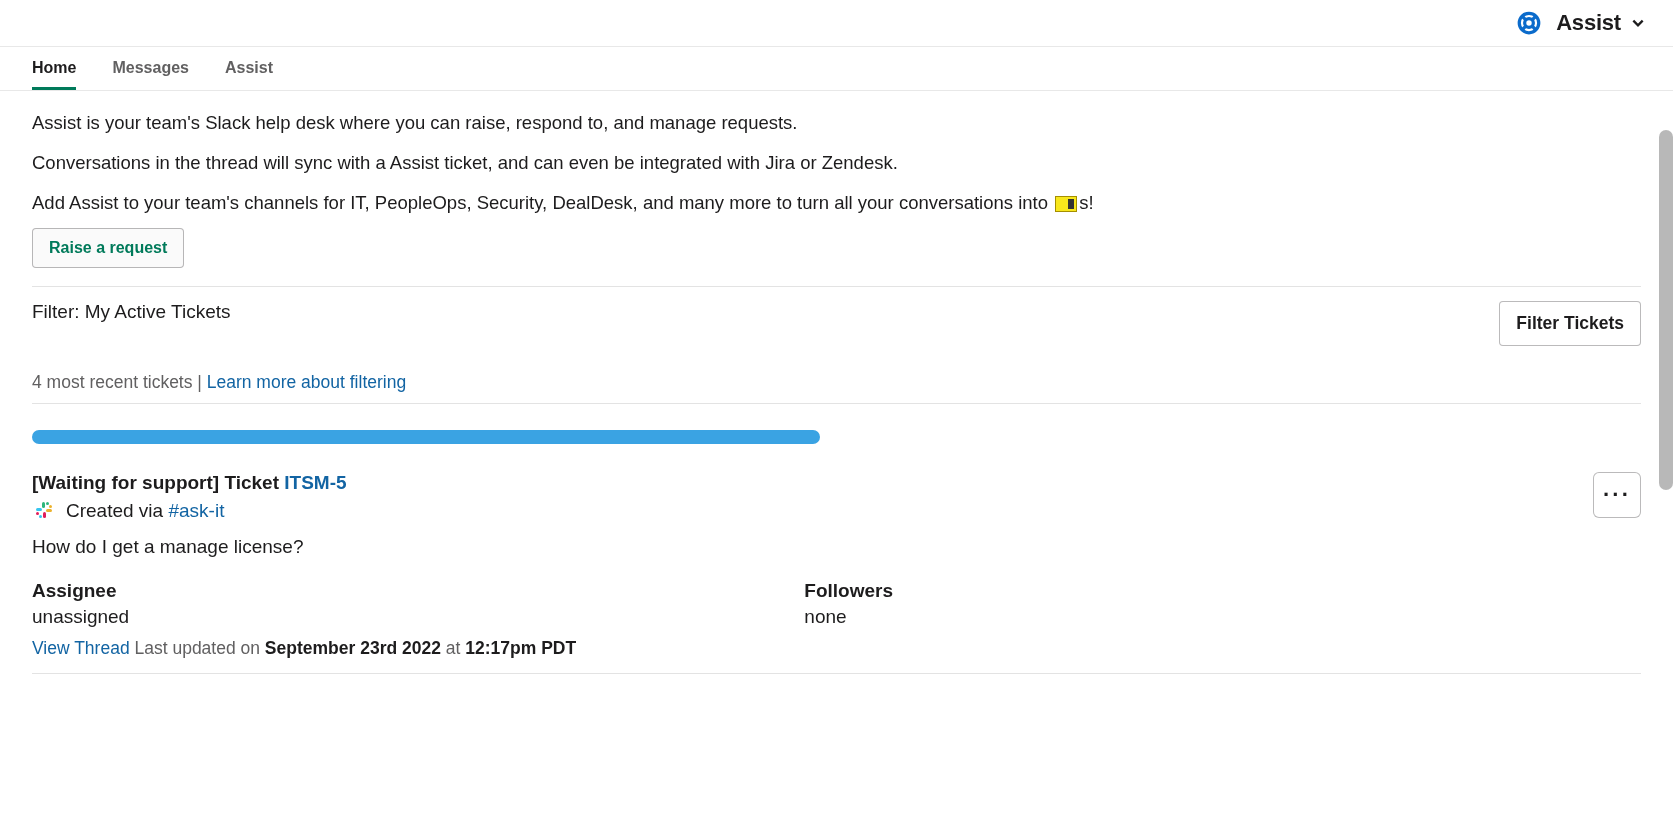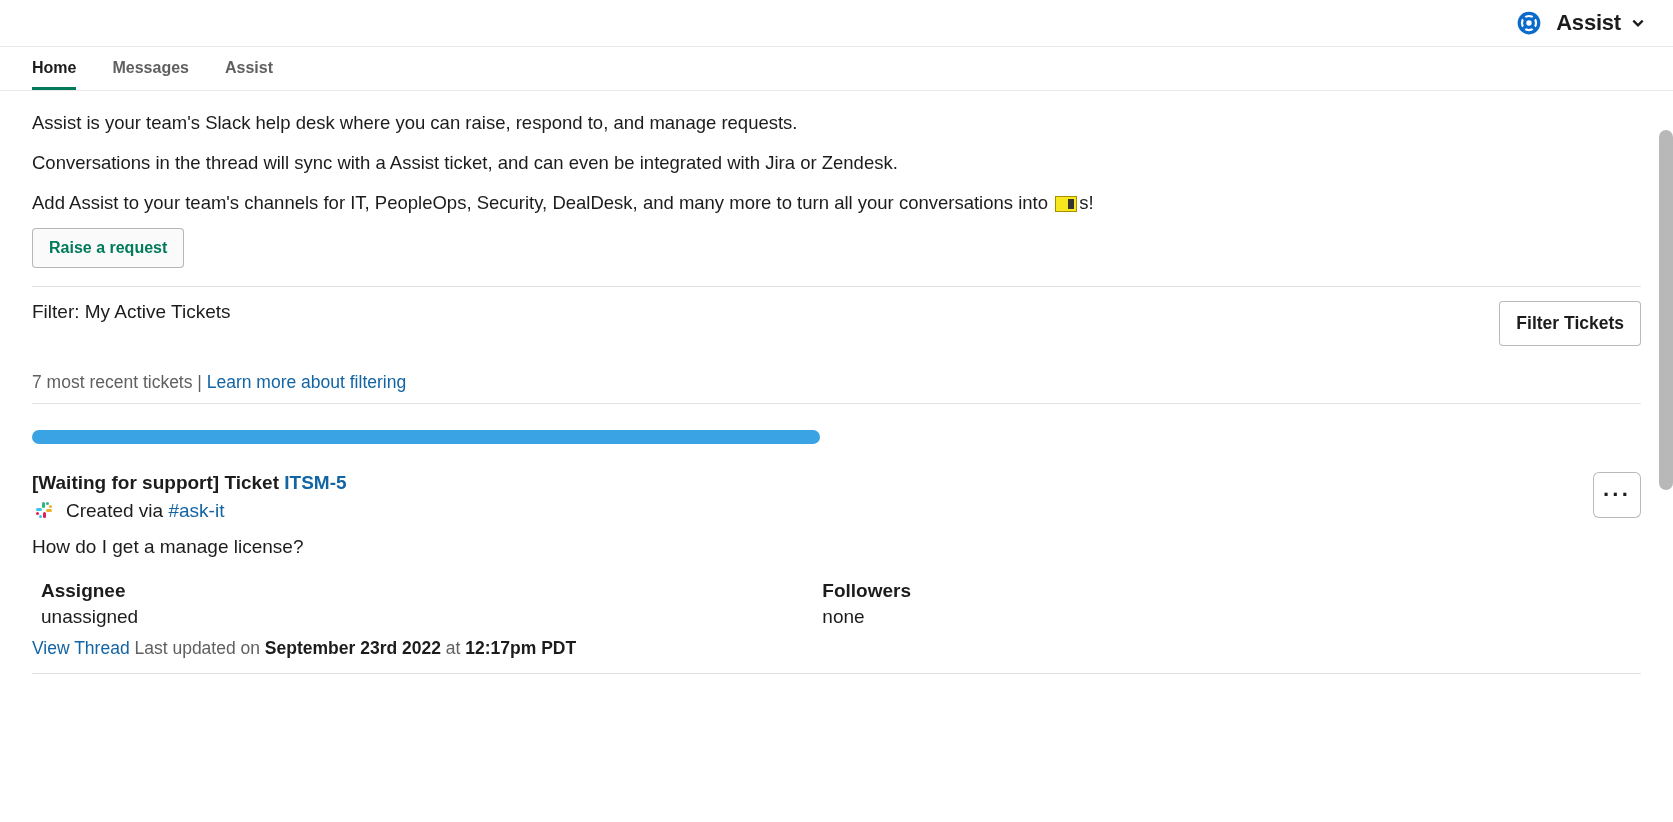--- a/index.html
+++ b/index.html
@@ -174,21 +174,20 @@
       font-size: 19px;
       margin-top: 14px;
     }
     .ticket-meta {
       display: flex;
       margin-top: 22px;
       gap: 0;
     }
     .ticket-meta .col {
       width: 48%;
-      margin-left: 9px;
     }
     .ticket-meta .label { font-size: 19px; font-weight: 700; }
     .ticket-meta .value { font-size: 19px; margin-top: 4px; }
     .thread-line {
       margin-top: 10px;
       font-size: 17.5px;
       color: #616061;
       border-bottom: 1px solid #e3e3e3;
       padding-bottom: 14px;
     }
@@ -245,21 +244,21 @@
   <div class="divider"></div>
 
   <div class="filter-row">
     <div class="filter-label">
       <span>Filter: </span><span>My Active Tickets</span>
     </div>
     <button class="filter-btn">Filter Tickets</button>
   </div>
 
   <div class="recent-line">
-    <span>7 most recent tickets | </span><a href="#">Learn more about filtering</a>
+    <span>4 most recent tickets | </span><a href="#">Learn more about filtering</a>
   </div>
 
   <div class="progress-bar"></div>
 
   <div class="ticket-block">
     <div class="more-btn">···</div>
     <div class="ticket-title">
       <span>[Waiting for support] Ticket </span><a href="#">ITSM-5</a>
     </div>
     <div class="created-line">

